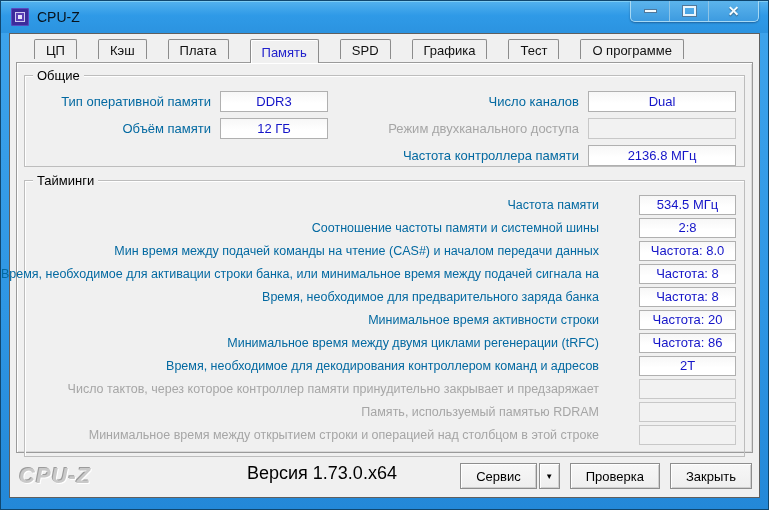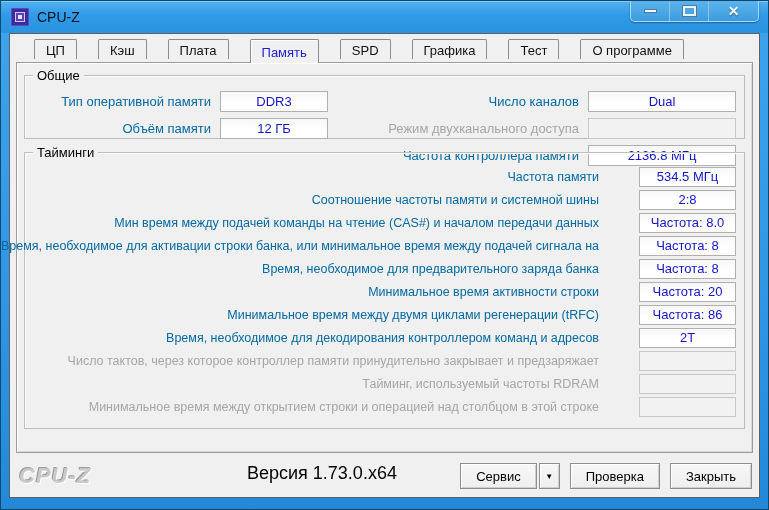--- a/index.html
+++ b/index.html
@@ -173,21 +173,21 @@
         <div class="tab">Плата</div>
         <div class="tab active">Память</div>
         <div class="tab">SPD</div>
         <div class="tab">Графика</div>
         <div class="tab">Тест</div>
         <div class="tab">О программе</div>
       </div>
 
     <div class="tabpage">
 
-      <div class="group" style="height:64px;">
+      <div class="group" style="height:92px;">
         <span class="group-title">Общие</span>
         <div class="general-cols">
           <div class="gen-col gen-col-left">
               <div class="frow">
                 <span class="flabel">Тип оперативной памяти</span>
                 <div class="valuebox">DDR3</div>
               </div>
               <div class="frow">
                 <span class="flabel">Объём памяти</span>
                 <div class="valuebox">12 ГБ</div>
@@ -243,21 +243,21 @@
             </div>
             <div class="frow">
               <span class="flabel">Время, необходимое для декодирования контроллером команд и адресов</span>
               <div class="valuebox">2T</div>
             </div>
             <div class="frow disabled">
               <span class="flabel">Число тактов, через которое контроллер памяти принудительно закрывает и предзаряжает</span>
               <div class="valuebox"></div>
             </div>
             <div class="frow disabled">
-              <span class="flabel">Тайминг, используемый частоты RDRAM</span>
+              <span class="flabel">Память, используемый памятью RDRAM</span>
               <div class="valuebox"></div>
             </div>
             <div class="frow disabled">
               <span class="flabel">Минимальное время между открытием строки и операцией над столбцом в этой строке</span>
               <div class="valuebox"></div>
             </div>
           </div>
       </div>
 
     </div>

